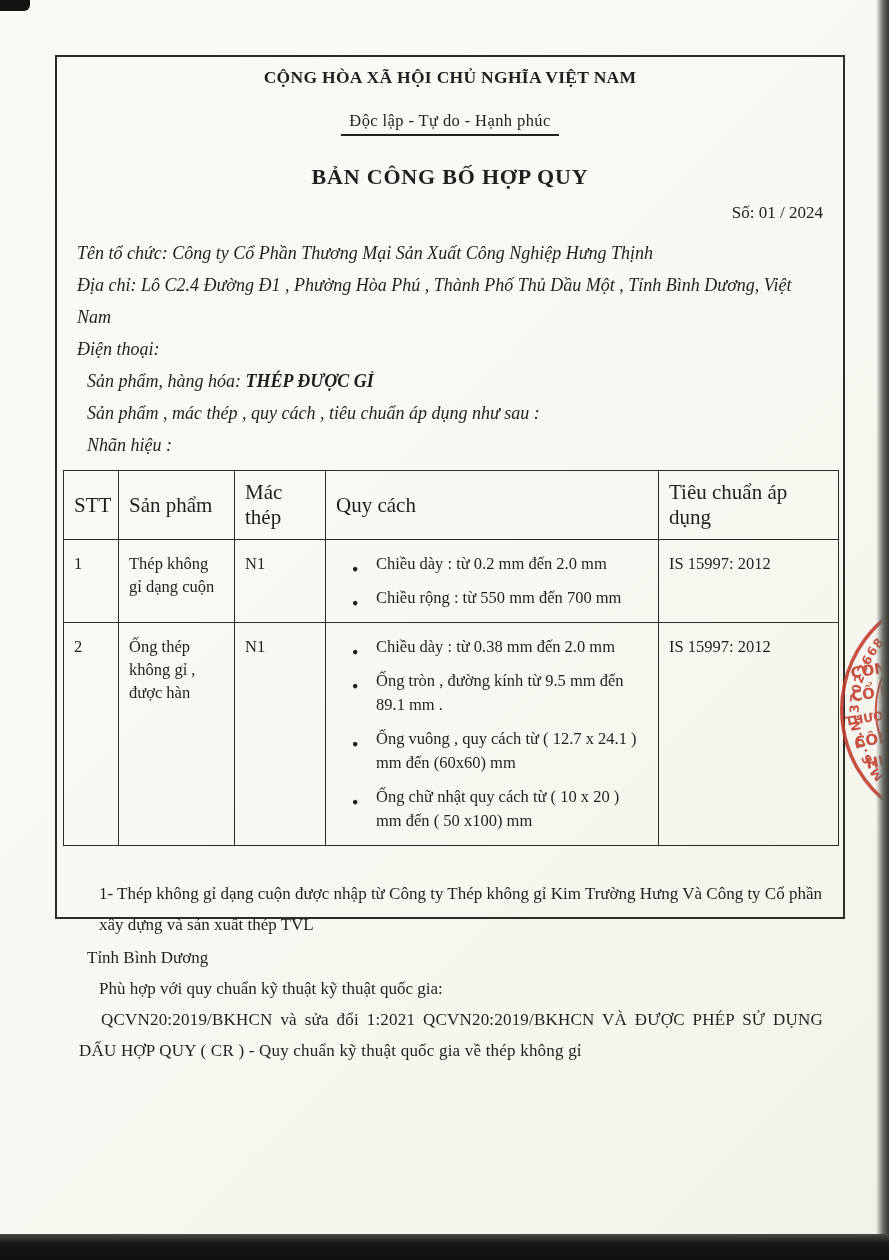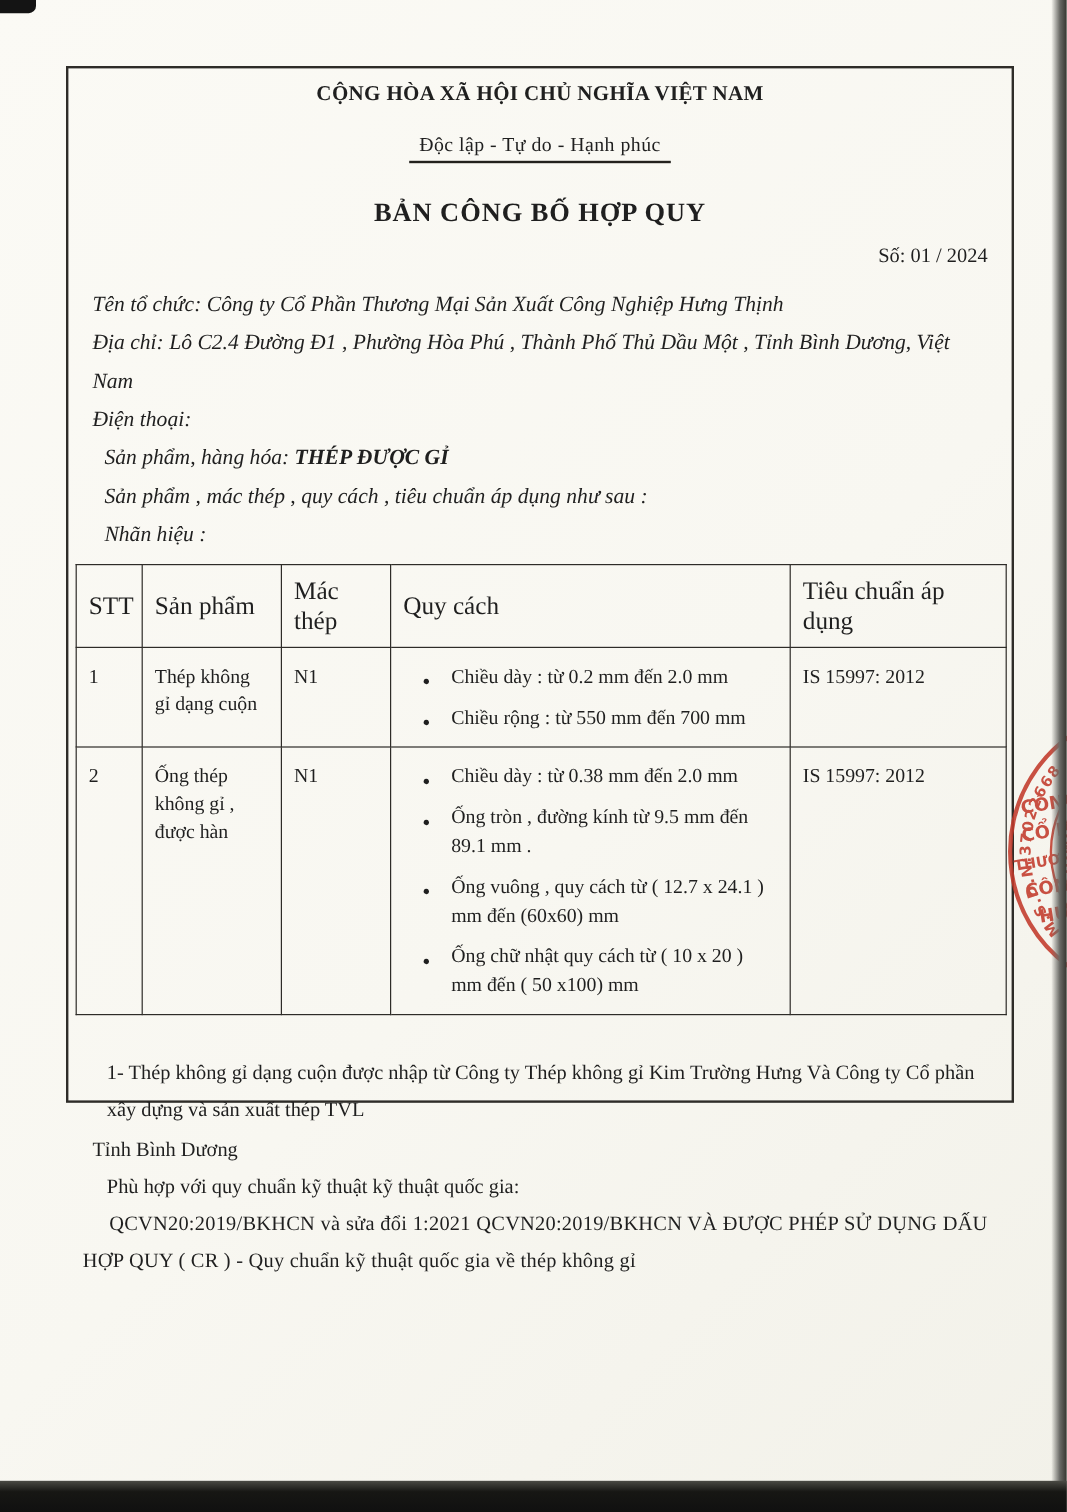--- a/index.html
+++ b/index.html
@@ -65,21 +65,21 @@
   td.c-mt,  th.h-mt  { text-align:center; }
   th.h-mt, th.h-stt { text-align:left; padding-left:12px; }
   th.h-stt { text-align:left; }
   td.c-sp { text-align:justify; }
   ul.qc-list { list-style:none; padding-left:16px; }
   ul.qc-list li { position:relative; padding-left:24px; margin-bottom:10px; line-height:24px; }
   ul.qc-list li:last-child { margin-bottom:0; }
   ul.qc-list li::before {
     content:"●"; position:absolute; left:0; top:5px; font-size:10.5px;
   }
-  .notes { margin-top:32px; font-size:17px; }
+  .notes { margin-top:32px; font-size:17px;margin-left:10px; }
   .notes p { line-height:31px; }
   .note-item1 { padding-left:12px; margin-bottom:2px; }
   .note-item2 { padding-left:39px; text-indent:-27px; margin-bottom:2px; }
   .province { padding-left:0; }
   .conformity { padding-left:12px; }
   .regulation {
     margin-left:-8px; text-indent:22px; text-align:justify; letter-spacing:0.2px;
   }
   
   .stamp {

